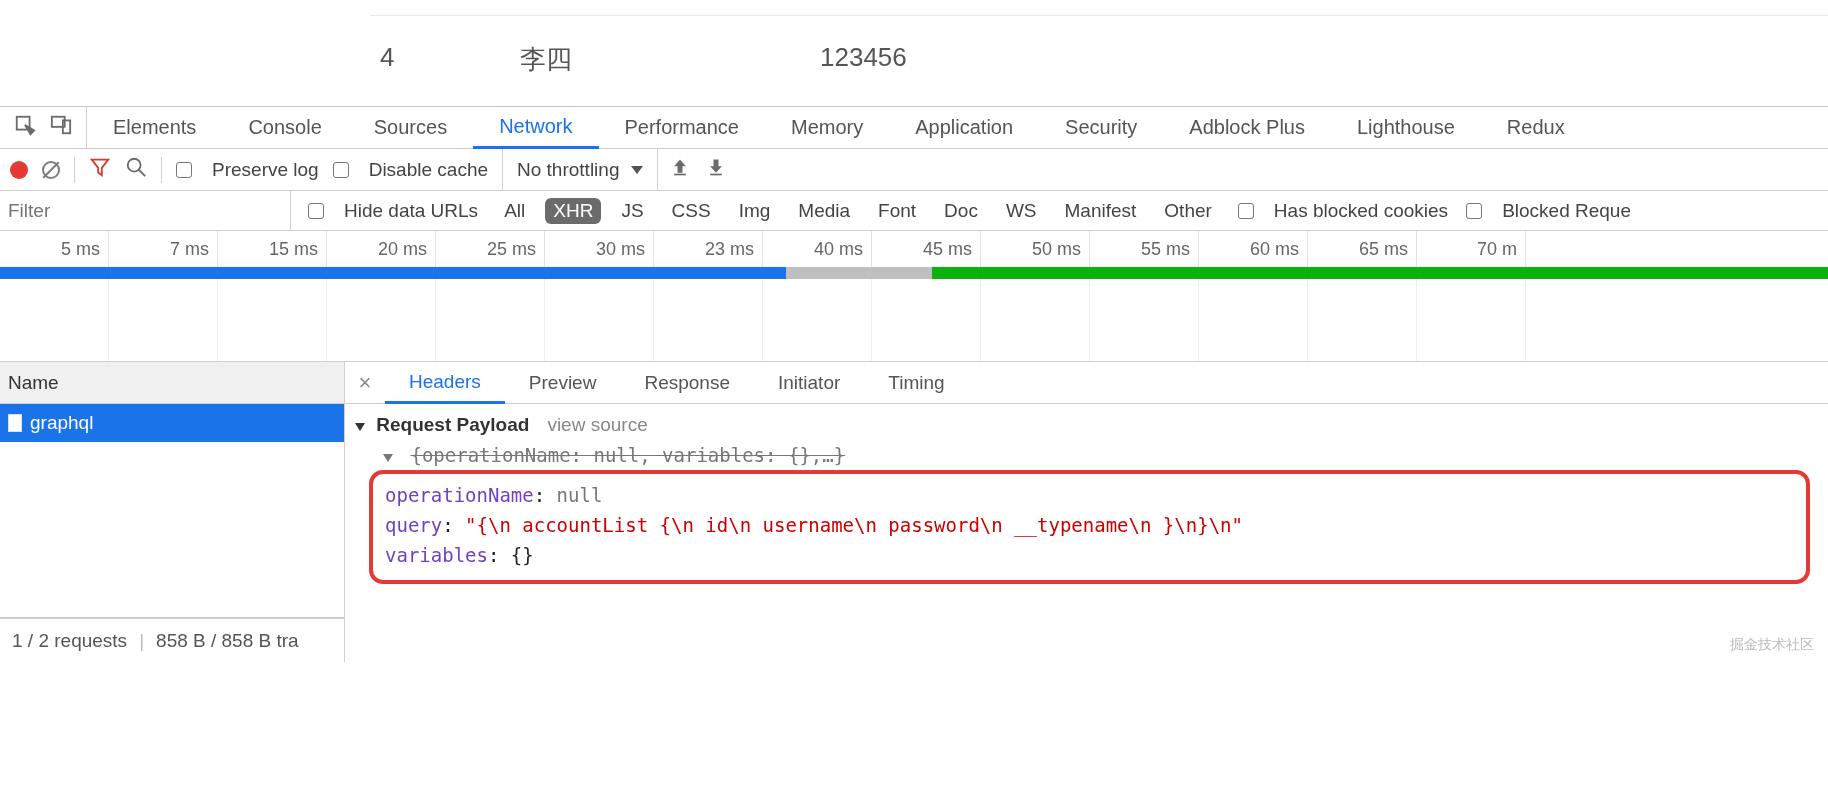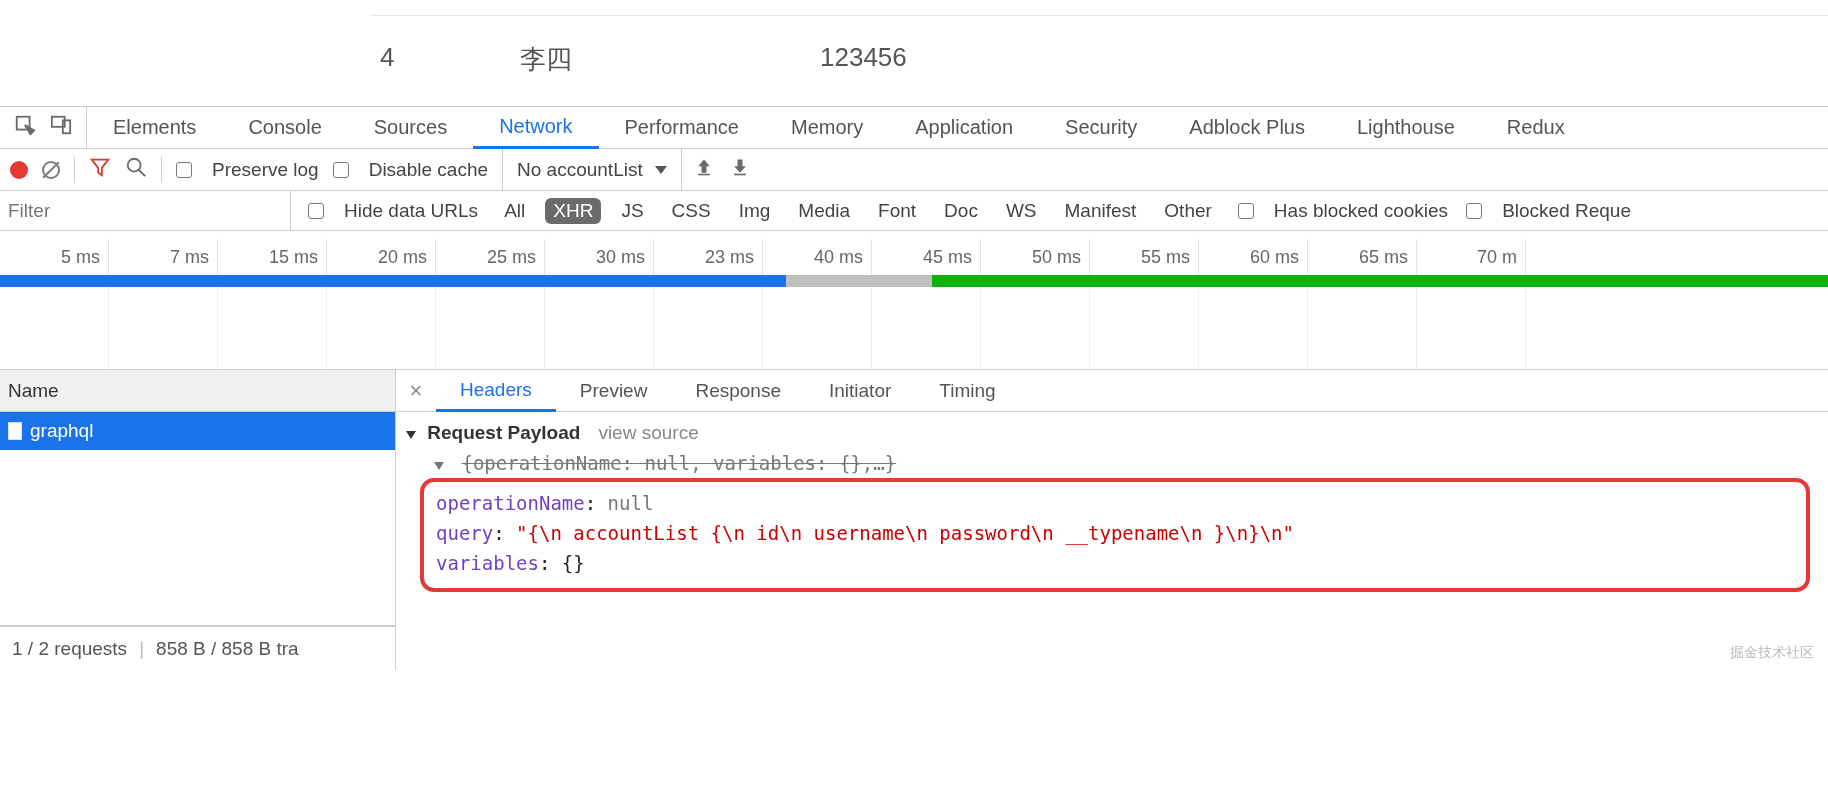--- a/index.html
+++ b/index.html
@@ -135,21 +135,21 @@
     display: flex; align-items: center; gap: 12px;
     padding-left: 18px;
   }
   .type-pill {
     padding: 2px 8px; border-radius: 6px;
     color: #444;
   }
   .type-pill.on { background: #6b6b6b; color: #fff; }
 
   
-  .timeline { border-bottom: 1px solid #cfcfcf; margin-top: 8px; }
+  .timeline { border-bottom: 1px solid #cfcfcf; }
   .ticks {
     display: flex;
     height: 36px;
     font-size: 18px;
     color: #666;
     position: relative;
   }
   .ticks .tick {
     width: 109px;
     text-align: right;
@@ -176,21 +176,21 @@
   .tl-area .grid div {
     width: 109px;
     border-right: 1px solid #efefef;
   }
 
   
   .net-body {
     display: flex; height: 300px;
   }
   .reqlist {
-    width: 396px; border-right: 1px solid #cfcfcf;
+    width: 345px; border-right: 1px solid #cfcfcf;
     display: flex; flex-direction: column;
     font-size: 19px;
   }
   .reqlist-header {
     height: 42px; display: flex; align-items: center;
     padding: 0 8px; border-bottom: 1px solid #cfcfcf;
     color: #333; background: #f0f0f0;
   }
   .req-item {
     height: 38px; display: flex; align-items: center;
@@ -346,21 +346,21 @@
     <span class="vsep"></span>
     <label class="cb">
       <span class="box"></span>
       <span>Preserve log</span>
     </label>
     <label class="cb">
       <span class="box"></span>
       <span>Disable cache</span>
     </label>
     <span class="throttle">
-      <span>No accountList</span>
+      <span>No throttling</span>
       <span class="chev-down"></span>
     </span>
     <span class="updown-icons">
       <span>
         <svg viewBox="0 0 24 24" fill="#6b6b6b">
             <path d="M12 3 L19 11 H15 V19 H9 V11 H5 Z"></path>
             <rect x="5" y="20" width="14" height="2"></rect>
           </svg>
       </span>
       <span>

